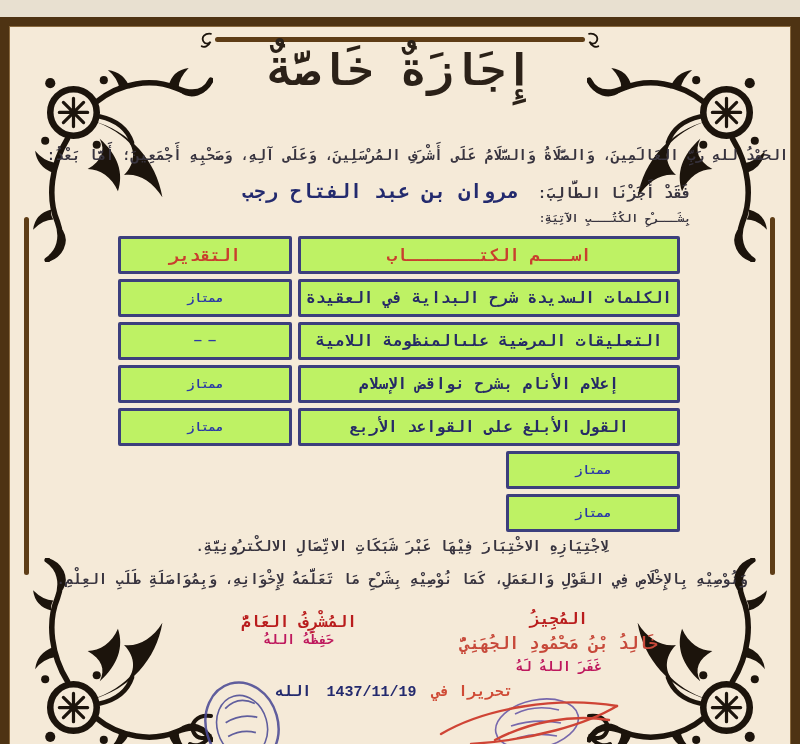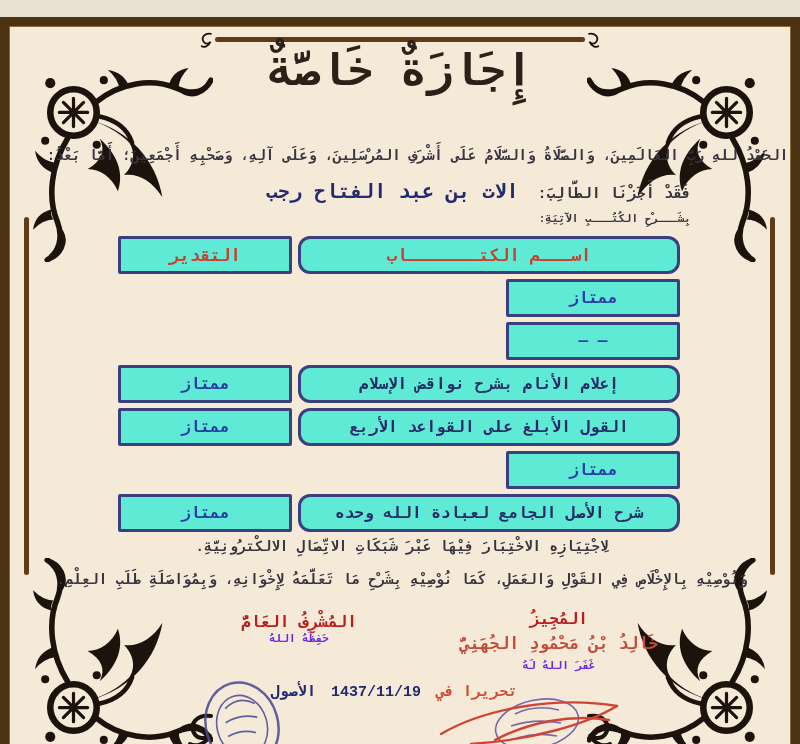--- a/index.html
+++ b/index.html
@@ -46,39 +46,39 @@
   .student{font-size:20px;color:#232a6e;margin-right:10px;}
   .books-intro{
     position:absolute;top:186px;right:100px;font-size:11px;font-weight:bold;color:#38343f;
   }
   .books-table{
     position:absolute;top:210px;left:109px;width:562px;
     display:flex;flex-direction:column;gap:5px;
   }
   .trow{display:flex;gap:6px;height:38px;}
   .cell{
-    border:3px solid #3c3f7d;background:#5eead4;border-radius:2px;box-sizing:border-box;
+    border:3px solid #3c3f7d;background:#bef264;border-radius:2px;box-sizing:border-box;
     display:flex;align-items:center;justify-content:center;
     font-weight:bold;overflow:hidden;white-space:nowrap;
   }
-  .cell.book{flex:1 1 auto;color:#262a66;font-size:16px;border-radius:12px;}
-  .cell.grade{flex:0 0 174px;color:#2c3aa6;font-size:16px;}
+  .cell.book{flex:1 1 auto;color:#262a66;font-size:16px;}
+  .cell.grade{flex:0 0 174px;color:#2c3aa6;font-size:12px;}
   .thead .cell{color:#c93f2e !important;font-size:17px;}
   .closing{
     position:absolute;left:4px;right:0;margin:0;text-align:center;
     font-size:14px;font-weight:bold;color:#38343f;white-space:nowrap;
   }
   .closing1{top:512px;}
   .closing2{top:545px;}
   .sig{position:absolute;text-align:center;font-weight:bold;}
   .sig-right{top:583px;left:440px;width:220px;}
   .sig-left{top:586px;left:150px;width:280px;}
   .sig .role{color:#b91c1c;font-size:16px;}
   .sig .name{color:#c7493a;font-size:16.5px;margin:5px 0;}
-  .sig .prayer{color:#6d28d9;font-size:11px;}
+  .sig .prayer{color:#be185d;font-size:13px;}
   .date-line{
     position:absolute;top:656px;left:0;right:12px;text-align:center;
     font-size:15px;font-weight:bold;white-space:nowrap;
   }
   .date-prefix{color:#cf4a35;}
   .date-value{color:#232a6e;direction:ltr;unicode-bidi:embed;margin:0 6px;}
   .date-suffix{color:#232a6e;}
   .stamp-round{position:absolute;left:190px;top:651px;width:86px;height:96px;transform:rotate(-6deg);opacity:.88;}
   .stamp-signature{position:absolute;left:428px;top:662px;width:185px;height:72px;}
 </style>
@@ -149,70 +149,71 @@
   <svg class="corner c-br" viewBox="0 0 178 192">
       <use href="#orn-corner"></use>
     </svg>
 
   <h1 class="title">إِجَازَةٌ خَاصَّةٌ</h1>
 
   <p class="preamble">الحَمْدُ للهِ رَبِّ العَالَمِينَ، وَالصَّلَاةُ وَالسَّلَامُ عَلَى أَشْرَفِ المُرْسَلِينَ، وَعَلَى آلِهِ، وَصَحْبِهِ أَجْمَعِينَ؛ أَمَّا بَعْدُ:</p>
 
   <div class="grant-line">
     <span>فَقَدْ أَجَزْنَا الطَّالِبَ:</span>
-    <span class="student">الات بن عبد الفتاح رجب</span>
+    <span class="student">مروان بن عبد الفتاح رجب</span>
   </div>
 
   <div class="books-intro">بِشَـــرْحِ الكُتُـــبِ الآتِيَةِ:</div>
 
   <div class="books-table">
     <div class="trow thead">
       <div class="cell book">اســـم الكتـــــــاب</div>
       <div class="cell grade">التقدير</div>
     </div>
     <div class="trow">
-      <div class="cell grade">ممتاز</div>
-    </div>
-    <div class="trow">
+      <div class="cell book">الكلمات السديدة شرح البداية في العقيدة</div>
+      <div class="cell grade">ممتاز</div>
+    </div>
+    <div class="trow">
+      <div class="cell book">التعليقات المرضية علىالمنظومة اللامية</div>
       <div class="cell grade">— —</div>
     </div>
     <div class="trow">
       <div class="cell book">إعلام الأنام بشرح نواقض الإسلام</div>
       <div class="cell grade">ممتاز</div>
     </div>
     <div class="trow">
       <div class="cell book">القول الأبلغ على القواعد الأربع</div>
       <div class="cell grade">ممتاز</div>
     </div>
     <div class="trow">
       <div class="cell grade">ممتاز</div>
     </div>
     <div class="trow">
-      <div class="cell book">شرح الأصل الجامع لعبادة الله وحده</div>
       <div class="cell grade">ممتاز</div>
     </div>
   </div>
 
   <p class="closing closing1">لِاجْتِيَازِهِ الاخْتِبَارَ فِيْهَا عَبْرَ شَبَكَاتِ الاتِّصَالِ الالكْترُونِيَّةِ.</p>
   <p class="closing closing2">وَنُوْصِيْهِ بِالإِخْلَاصِ فِي القَوْلِ وَالعَمَلِ، كَمَا نُوْصِيْهِ بِشَرْحِ مَا تَعَلَّمَهُ لِإِخْوَانِهِ، وَبِمُوَاصَلَةِ طَلَبِ العِلْمِ.</p>
 
   <div class="sig sig-right">
     <div class="role">المُجِيزُ</div>
     <div class="name">خَالِدُ بْنُ مَحْمُودِ الجُهَنِيُّ</div>
     <div class="prayer">غَفَرَ اللهُ لَهُ</div>
   </div>
   <div class="sig sig-left">
     <div class="role">المُشْرِفُ العَامُّ</div>
     <div class="prayer">حَفِظَهُ اللهُ</div>
   </div>
 
   <div class="date-line">
     <span class="date-prefix">تحريرا في</span>
     <span class="date-value">1437/11/19</span>
-    <span class="date-suffix">الأصول</span>
+    <span class="date-suffix">الله</span>
   </div>
 
   <svg class="stamp-round" viewBox="0 0 86 96">
     <g stroke="#4c4b96" fill="none">
       <ellipse cx="43" cy="48" rx="36" ry="43" stroke-width="2.5" transform="rotate(-10 43 48)"></ellipse>
       <ellipse cx="43" cy="49" rx="25" ry="31" stroke-width="1.6" transform="rotate(-10 43 49)"></ellipse>
       <path stroke-width="1.8" d="M28,30 q14,-12 30,-2"></path>
       <path stroke-width="1.8" d="M27,44 q16,-8 32,-2"></path>
       <path stroke-width="1.8" d="M28,58 q14,-6 28,-1"></path>
       <path stroke-width="1.8" d="M32,72 q11,-5 22,0"></path>

